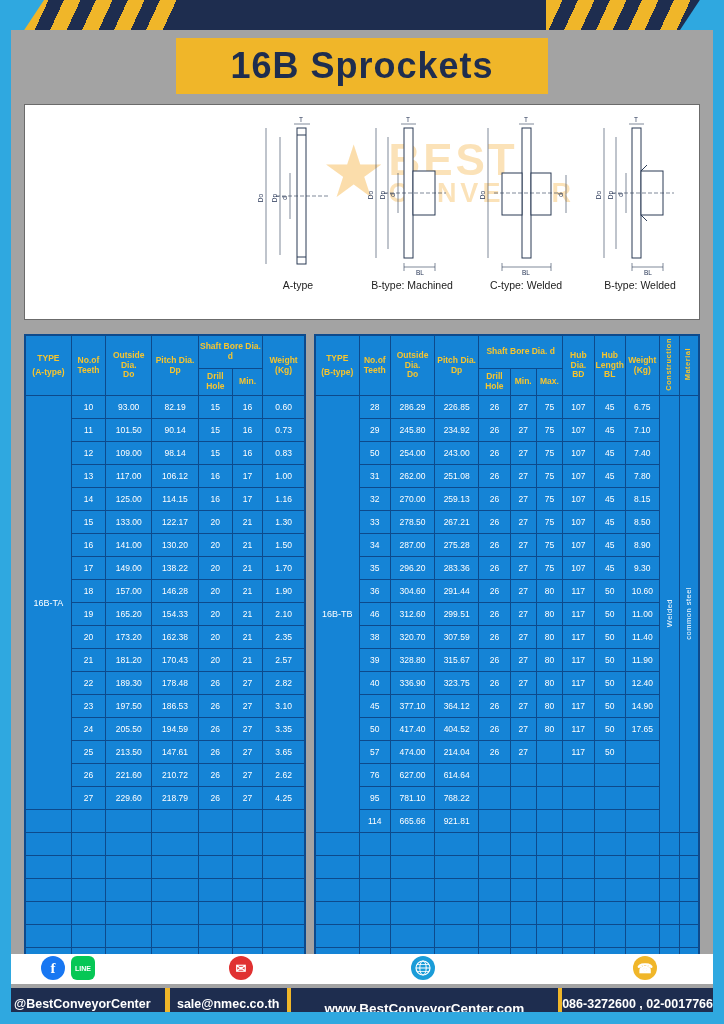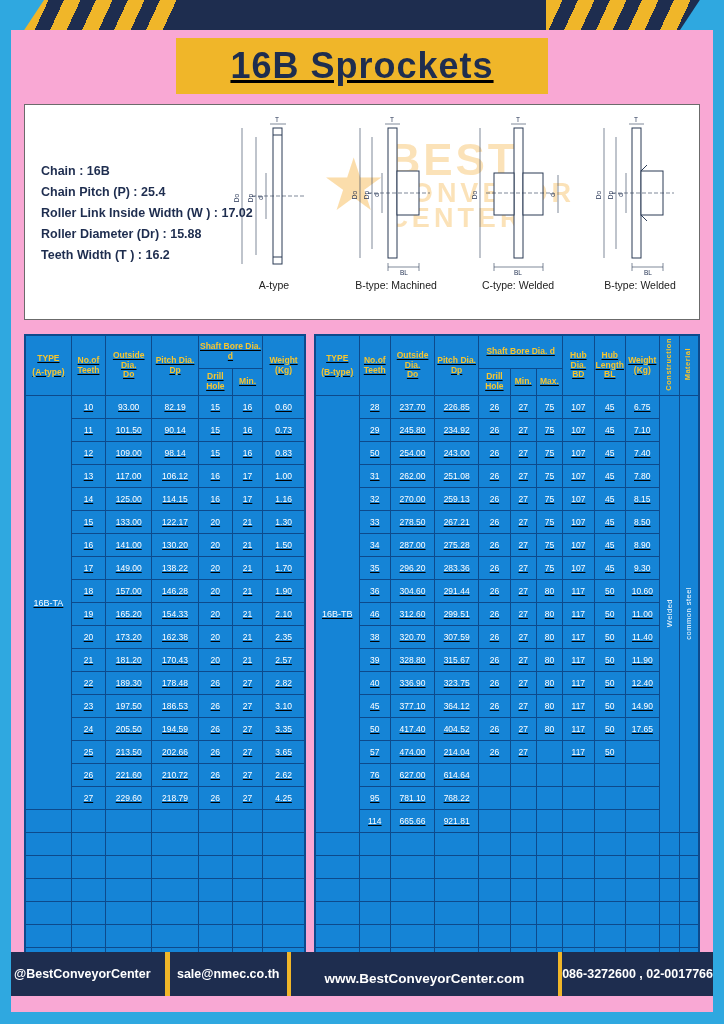--- a/index.html
+++ b/index.html
@@ -1,17 +1,17 @@
 <!DOCTYPE html>
 <html><head>
 <meta charset="utf-8">
 <style>
   html,body{margin:0;padding:0;}
   body{font-family:"Liberation Sans",sans-serif;background:#ffffff;}
-  .page{position:relative;width:724px;height:1024px;background:#f9a8d4;overflow:hidden;text-decoration:underline;}
+  .page{position:relative;width:724px;height:1024px;background:#a3a3a3;overflow:hidden;}
 
   
   .edge{position:absolute;background:#2fa8e0;z-index:30;}
   .edge.l{left:0;top:0;bottom:0;width:11px;}
   .edge.r{right:0;top:0;bottom:0;width:11px;}
   .edge.b{left:0;right:0;bottom:0;height:12px;}
 
   
   .topbar{position:relative;height:30px;background:#1e2d4f;z-index:20;}
   .hazard{position:absolute;top:0;height:30px;width:178px;
@@ -27,21 +27,21 @@
   .title-banner h1{margin:0;font-size:36px;font-weight:bold;color:#1e2d4f;letter-spacing:1px;}
 
   
   .spec-panel{position:relative;margin:10px 24px 0;height:214px;border:1px solid #6b6b6b;background:#fff;overflow:hidden;}
   .specs{position:absolute;left:16px;top:56px;color:#1e2d4f;font-weight:bold;font-size:12.5px;line-height:21px;z-index:3;}
   .watermark{position:absolute;left:300px;top:34px;display:flex;align-items:center;gap:6px;z-index:1;
     color:rgba(244,166,35,0.32);font-weight:bold;line-height:0.95;}
   .wm-star{font-size:64px;color:rgba(244,166,35,0.38);}
   .wm-l1{font-size:44px;letter-spacing:3px;}
   .wm-l2,.wm-l3{font-size:27px;letter-spacing:4px;}
-  .diagrams{position:absolute;right:4px;top:10px;display:flex;gap:12px;z-index:2;}
+  .diagrams{position:absolute;right:4px;top:10px;display:flex;gap:4px;z-index:2;}
   .diagram{width:110px;text-align:center;}
   .diagram svg{display:block;margin:0 auto;}
   .diag-caption{font-size:10.5px;color:#222;margin-top:2px;}
   .dwg{stroke:#2a3a55;stroke-width:1;fill:none;}
   .dwg-fill{stroke:#2a3a55;stroke-width:1;fill:#ffffff;}
   .dim{stroke:#2a3a55;stroke-width:0.6;}
   .dimtext{fill:#1e2d4f;font-size:6.5px;font-family:"Liberation Sans",sans-serif;}
 
   
   .tables{display:flex;gap:8px;margin:14px 24px 0;align-items:flex-start;}
@@ -60,21 +60,21 @@
 
   
   .footer-icons{position:absolute;left:11px;right:11px;bottom:40px;height:30px;background:#fff;z-index:10;}
   .ficon{position:absolute;top:2px;width:24px;height:24px;border-radius:50%;color:#fff;font-weight:bold;
     display:flex;align-items:center;justify-content:center;}
   .ficon.fb{left:30px;background:#1877f2;font-size:15px;font-family:"Liberation Serif",serif;}
   .ficon.line{left:60px;background:#06c755;border-radius:6px;font-size:7px;}
   .ficon.mail{left:218px;background:#e03131;font-size:13px;}
   .ficon.globe{left:400px;background:#1a9cd8;}
   .ficon.phone{left:622px;background:#f0b629;font-size:13px;color:#fff;}
-  .footer-bar{position:absolute;left:11px;right:11px;bottom:28px;height:44px;background:#1e2d4f;
+  .footer-bar{position:absolute;left:11px;right:11px;bottom:4px;height:32px;background:#1e2d4f;
     display:flex;align-items:stretch;z-index:10;}
   .fseg{display:flex;align-items:center;color:#ffffff;font-weight:bold;font-size:12.5px;white-space:nowrap;}
   .fseg.s1{width:168px;padding-left:3px;}
   .fseg.s2{width:130px;justify-content:center;}
   .fseg.s3{width:296px;justify-content:center;font-size:13.5px;margin-top:8px;}
   .fseg.s4{flex:1;justify-content:center;text-align:right;}
   .fdiv{width:5px;background:#f0b629;}
 </style>
 </head>
 <body>
@@ -91,31 +91,23 @@
   <div class="title-banner">
     <h1>16B Sprockets</h1>
   </div>
 
   <div class="spec-panel">
     <div class="watermark">
       <span class="wm-star">★</span>
       <div>
         <div class="wm-l1">BEST</div>
         <div class="wm-l2">CONVEYOR</div>
-        <div class="wm-l3">CENTER</div>
       </div>
     </div>
 
-    <div class="specs">
-      <div>Chain  :  16B</div>
-      <div>Chain Pitch (P)  :  25.4</div>
-      <div>Roller Link Inside Width (W )  :  17.02</div>
-      <div>Roller Diameter (Dr)  :  15.88</div>
-      <div>Teeth Width (T )  :  16.2</div>
-    </div>
 
     <div class="diagrams">
 
       <div class="diagram">
         <svg width="104" height="162" viewBox="0 0 104 162">
           <text class="dimtext" x="55" y="7" text-anchor="middle">T</text>
           <line class="dim" x1="48" y1="9" x2="64" y2="9"></line>
           <rect class="dwg-fill" x="51" y="13" width="9" height="136"></rect>
           <line class="dwg" x1="51" y1="20" x2="60" y2="20"></line>
           <line class="dwg" x1="51" y1="142" x2="60" y2="142"></line>
@@ -356,21 +348,21 @@
             <td>24</td>
             <td>205.50</td>
             <td>194.59</td>
             <td>26</td>
             <td>27</td>
             <td>3.35</td>
           </tr>
           <tr>
             <td>25</td>
             <td>213.50</td>
-            <td>202.66</td>
+            <td>147.61</td>
             <td>26</td>
             <td>27</td>
             <td>3.65</td>
           </tr>
           <tr>
             <td>26</td>
             <td>221.60</td>
             <td>210.72</td>
             <td>26</td>
             <td>27</td>
@@ -508,21 +500,21 @@
         <tr>
           <th>Drill Hole</th>
           <th>Min.</th>
           <th>Max.</th>
         </tr>
       </thead>
       <tbody>
           <tr>
             <td class="type-cell" rowspan="19">16B-TB</td>
             <td>28</td>
-            <td>237.70</td>
+            <td>286.29</td>
             <td>226.85</td>
             <td>26</td>
             <td>27</td>
             <td>75</td>
             <td>107</td>
             <td>45</td>
             <td>6.75</td>
             <td rowspan="19"><span class="vert">Welded</span></td>
             <td rowspan="19"><span class="vert">common steel</span></td>
           </tr>

